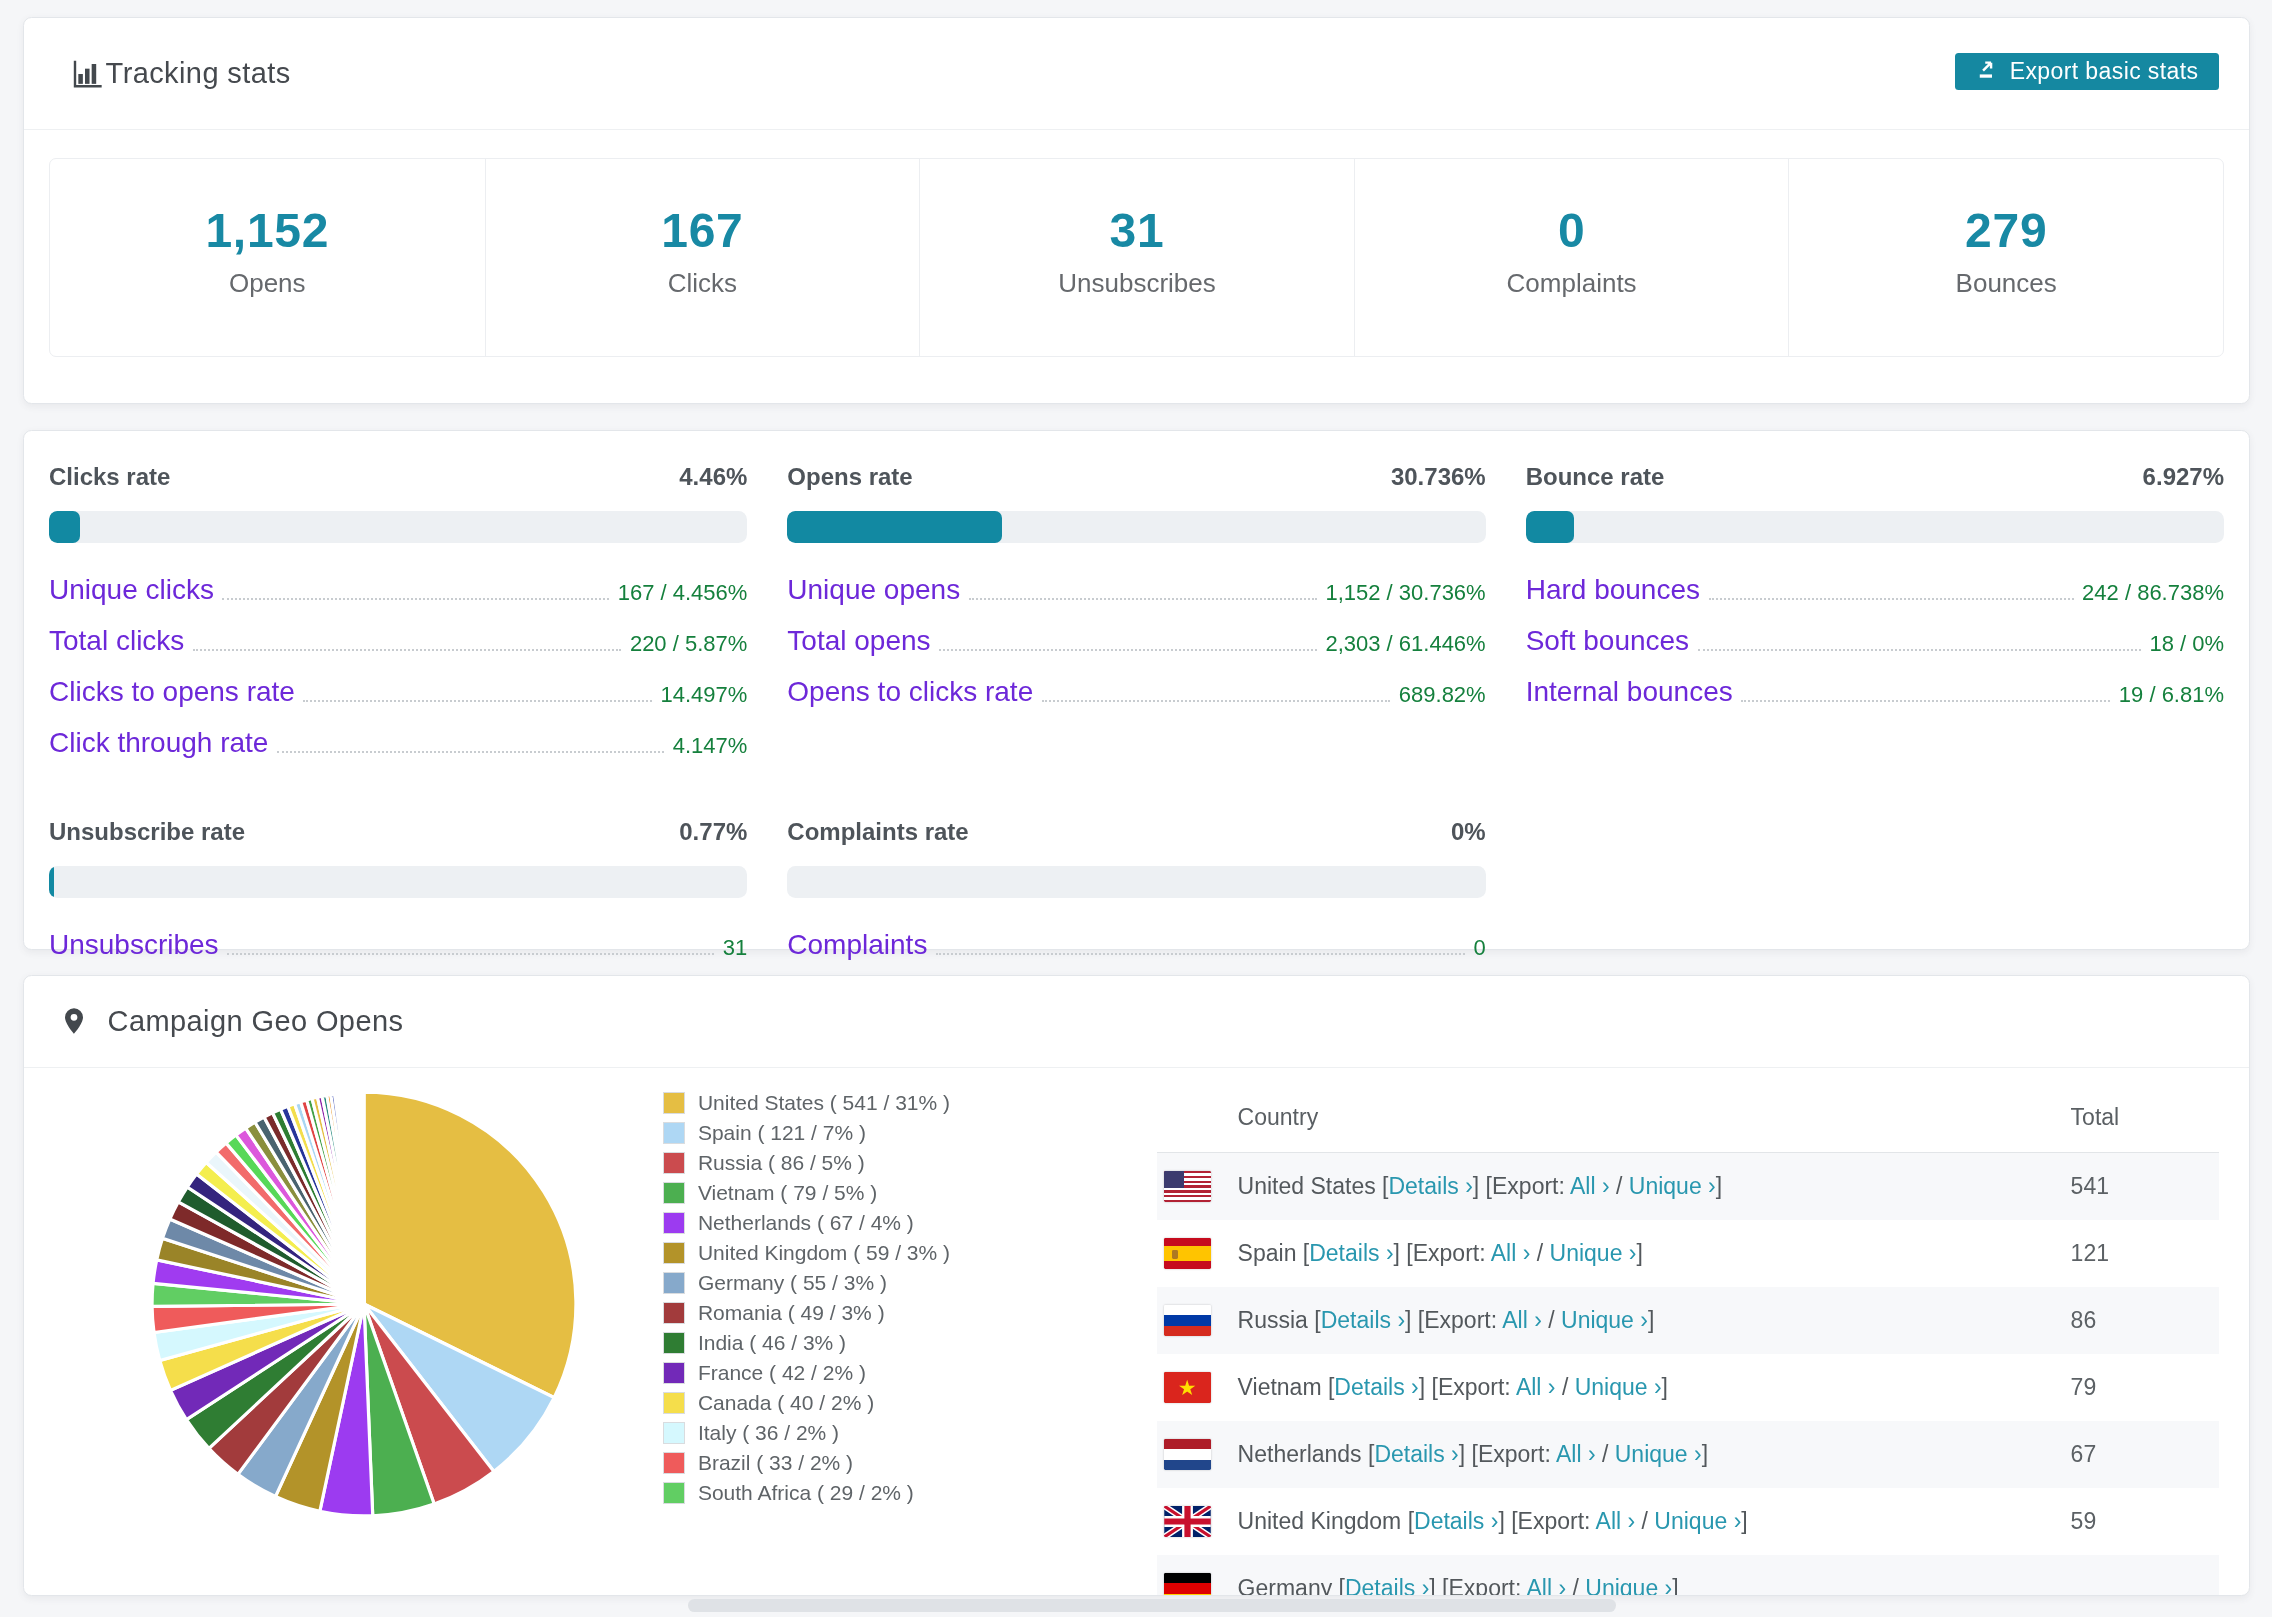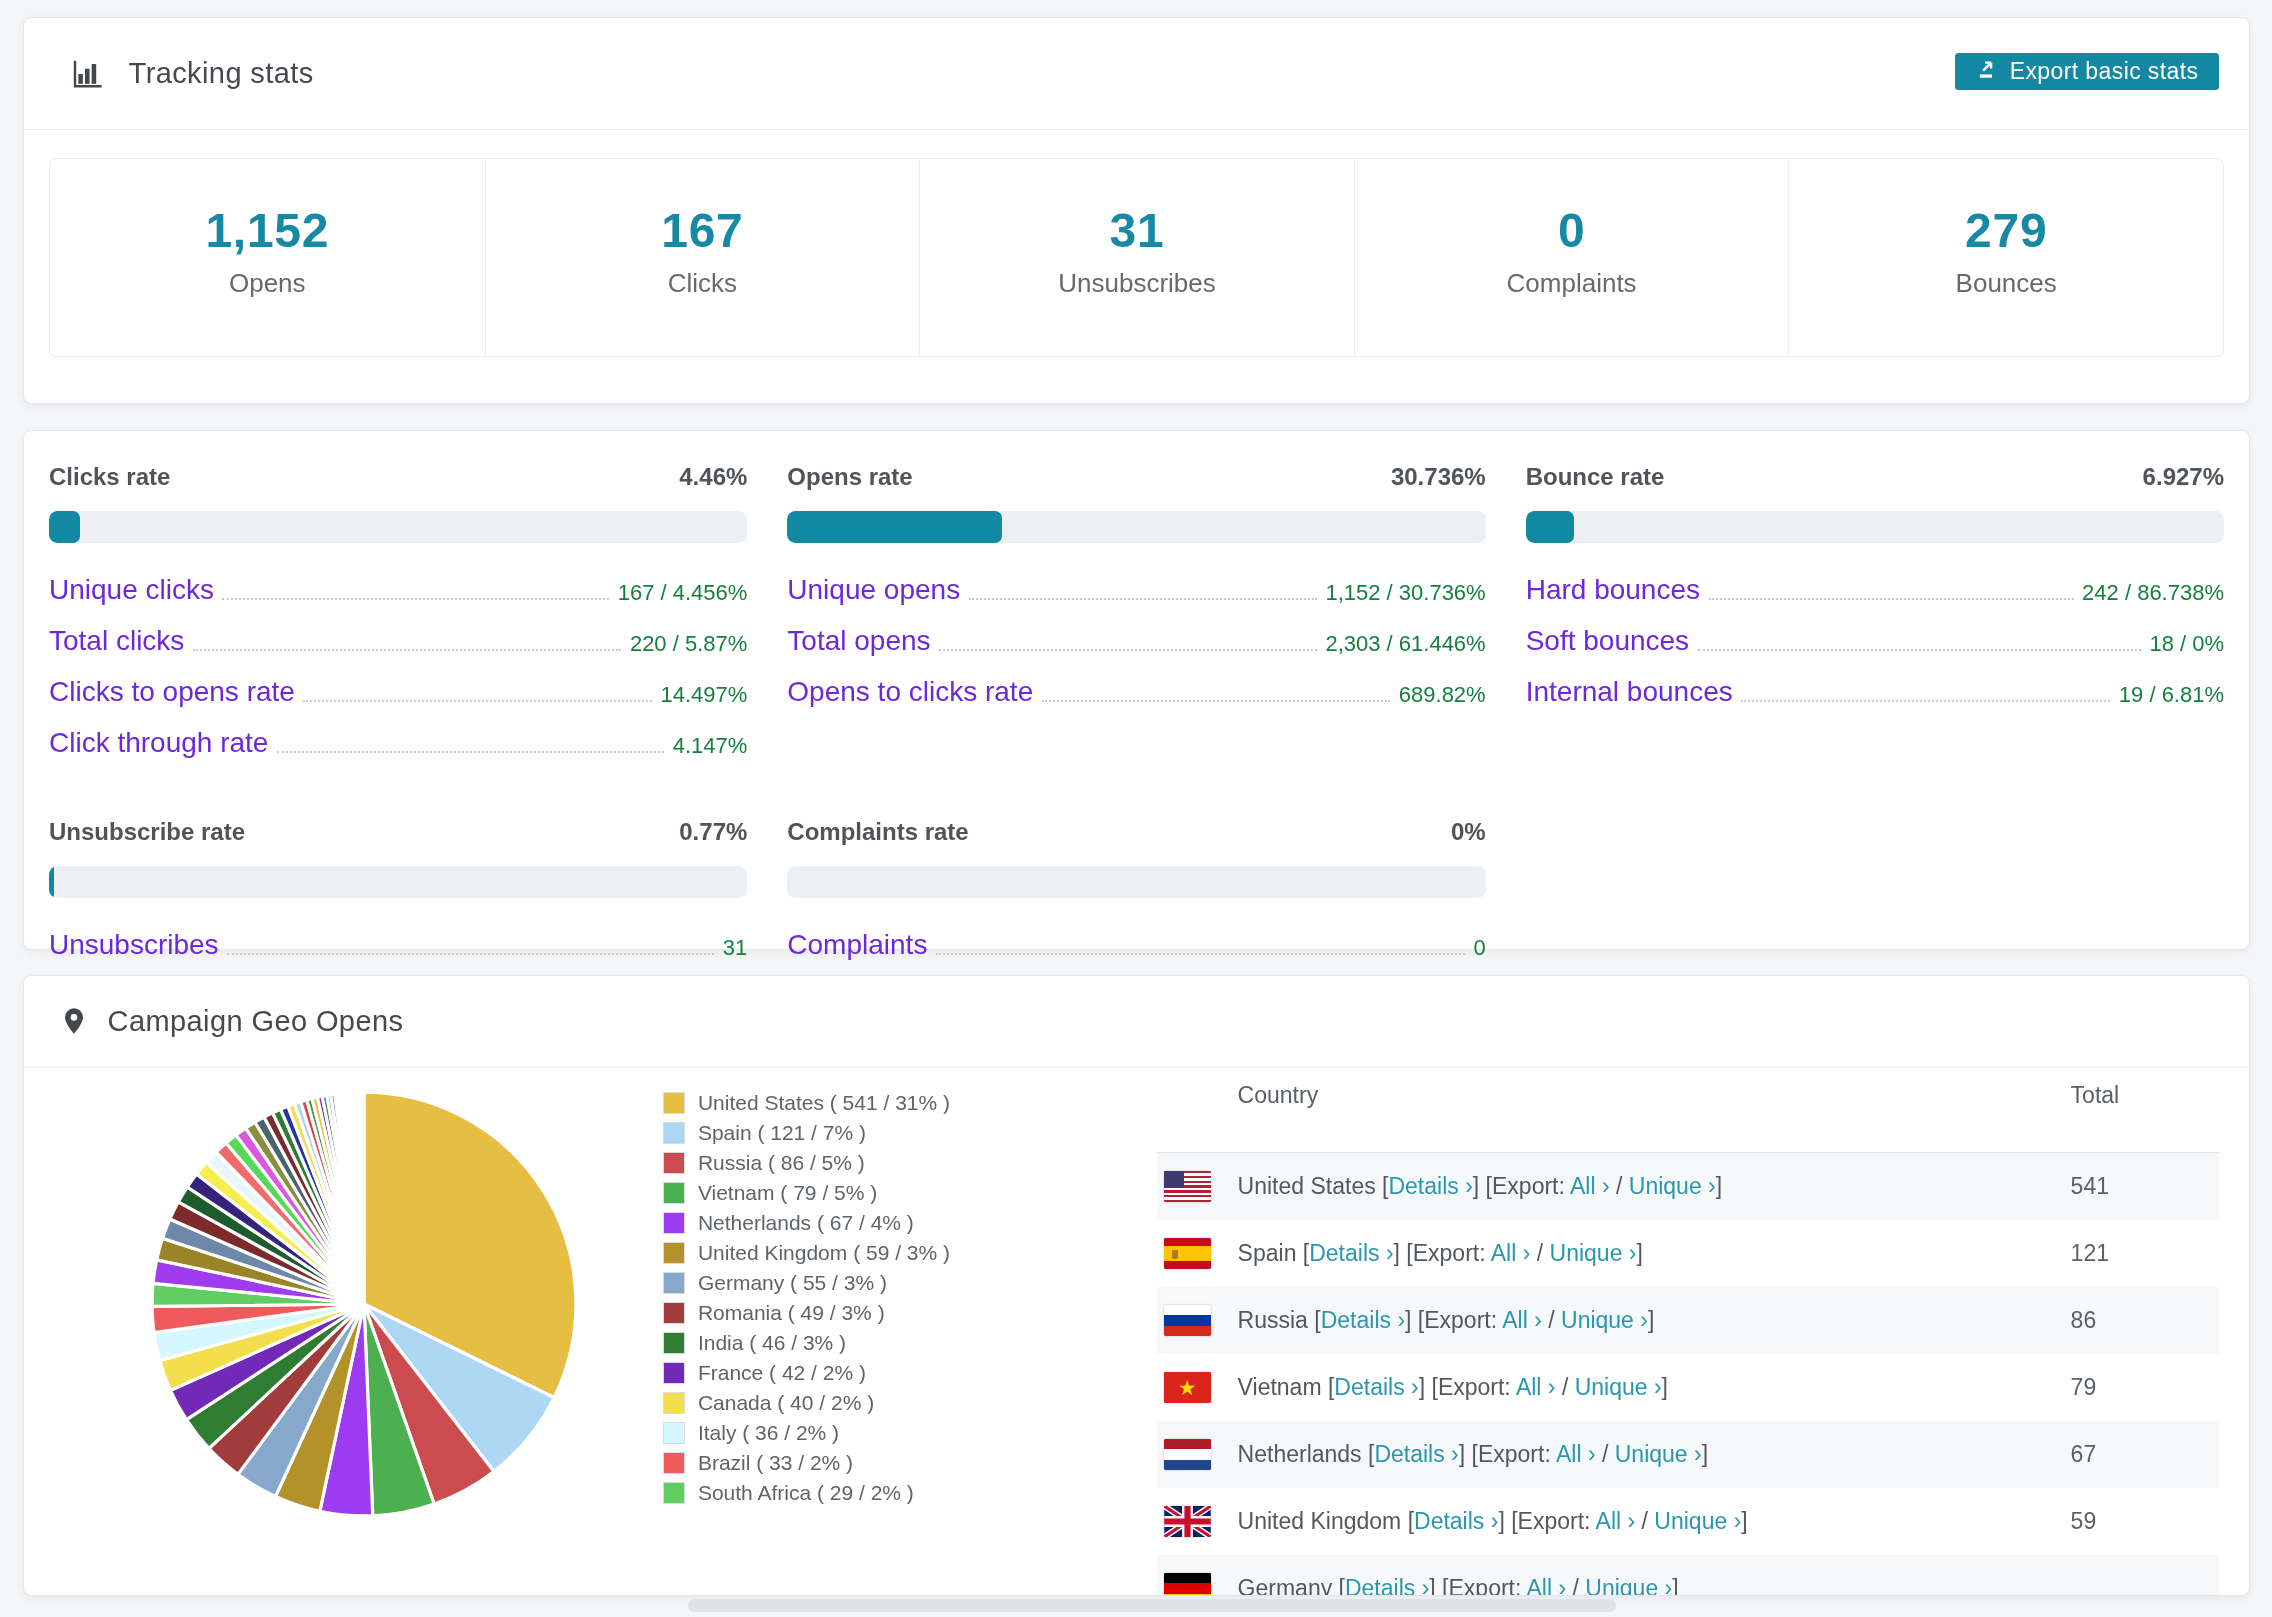--- a/index.html
+++ b/index.html
@@ -15,21 +15,21 @@
     left: 22.6px; right: 22.6px;
     background: #fff;
     border: 1.4px solid #e3e6ea;
     border-radius: 8.5px;
     box-shadow: 0 2.8px 7px rgba(70,76,84,.07);
   }
   
   .card-tracking { top: 17px; height: 387px; }
   .card-head {
     position: relative;
-    display: flex; align-items: center; gap: 26px;
+    display: flex; align-items: center; gap: 3px;
     padding: 0 0 0 47px; height: 112px;
     border-bottom: 1.4px solid #eef0f2;
   }
   .card-title { font-size: 29px; font-weight: 400; color: #45494e; letter-spacing: 0.4px; }
   .head-icon { width: 32px; height: 32px; display: inline-block; }
   .export-btn {
     position: absolute; right: 30px; top: 35px;
     height: 37px; padding: 0 21px;
     background: #1588a1; color: #fff;
     border: none; border-radius: 3.5px;
@@ -80,21 +80,21 @@
   .pie-wrap { position: absolute; left: 121px; top: 109px; width: 438px; height: 438px; }
   .legend { position: absolute; left: 639px; top: 112px; list-style: none; }
   .legend li { display: flex; align-items: center; height: 30px; }
   .legend-box {
     width: 22.6px; height: 22.6px; margin-right: 12.7px;
     border: 1.4px solid #d9dcdf; flex: 0 0 22.6px;
   }
   .legend-label { font-size: 21px; color: #5f6468; white-space: nowrap; }
   .geo-table { position: absolute; left: 1133px; top: 106px; width: 1062px; font-size: 23px; }
   .thead {
-    display: flex; height: 71px;
+    display: flex; align-items: center; height: 71px;
     border-bottom: 1.4px solid #e2e5e8; color: #5a5f63;
   }
   .th-country { margin-left: 81px; }
   .th-total { position: absolute; left: 914px; }
   .trow { display: flex; align-items: center; height: 67px; position: relative; }
   .trow:nth-child(odd) { background: #f7f8fa; }
   .flag {
     position: absolute; left: 7px;
     width: 47px; height: 31px; border-radius: 1.4px;
     box-shadow: 0 0 2.1px rgba(0,0,0,.25);

